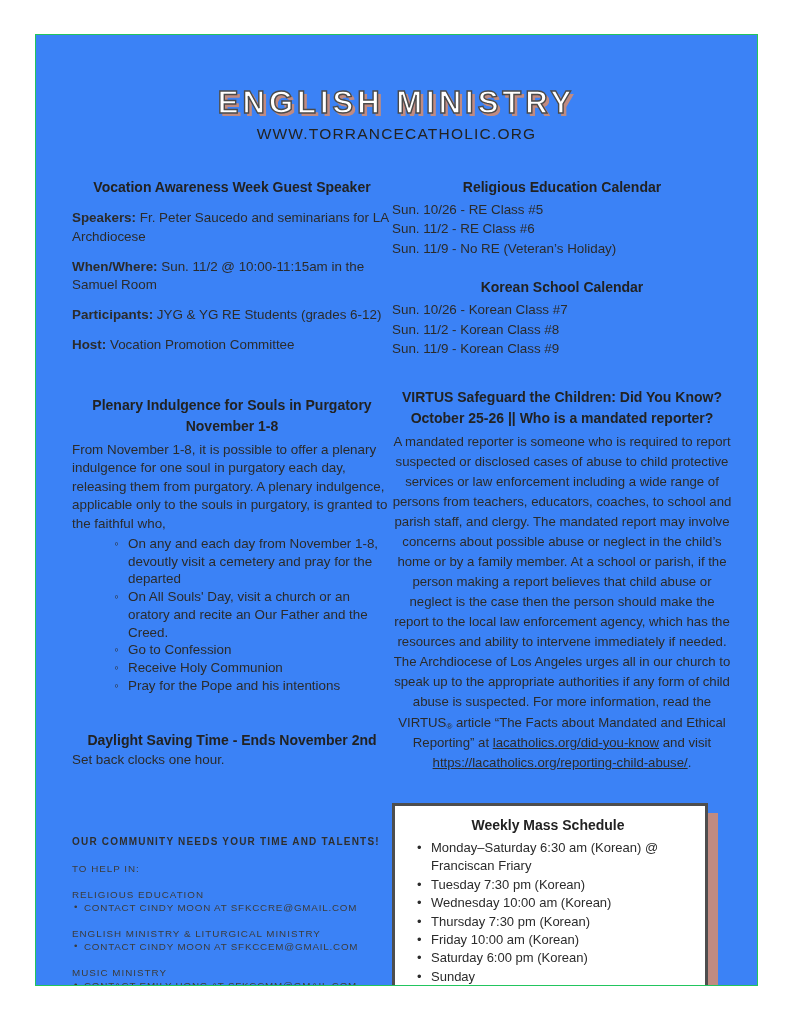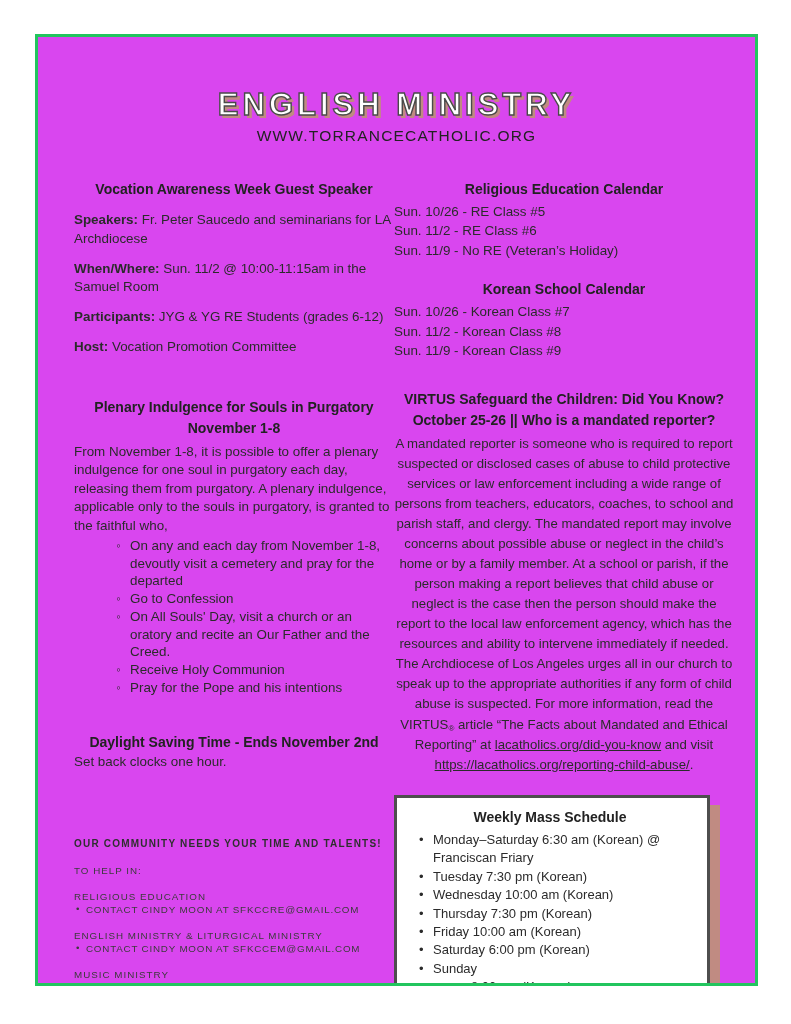--- a/index.html
+++ b/index.html
@@ -1,21 +1,21 @@
 <!DOCTYPE html>
 <html><head>
 <meta charset="utf-8">
 <style>
   * { margin: 0; padding: 0; box-sizing: border-box; }
   html, body { width: 791px; height: 1024px; background: #ffffff; }
   body { font-family: "Liberation Sans", "DejaVu Sans", sans-serif; color: #2b2b2b; position: relative; }
 
   .sheet {
     position: absolute; left: 35px; top: 34px; right: 33px; bottom: 38px;
-    border: 3px solid #22c55e; background: #d946ef; overflow: hidden;
+    border: 1px solid #22c55e; background: #3b82f6; overflow: hidden;
   }
 
   
   .masthead { text-align: center; margin-top: 50px; }
   .newsletter-title {
     display: inline-block;
     font-size: 31px; font-weight: 700; letter-spacing: 4px;
     color: #ffffff;
     -webkit-text-stroke: 1.4px #4a4a4a;
     text-shadow: 2.5px 2.5px 0 #c08b82, 3.2px 3.2px 0 #c08b82;
@@ -62,21 +62,21 @@
   .korean-calendar { margin-top: 19px; }
 
   
   .virtus { margin-top: 28px; }
   .virtus-body { margin-top: 3px; font-size: 13.2px; line-height: 1.52; text-align: center; }
   .virtus-body a { color: inherit; text-decoration: underline; }
   .registered-mark { font-size: 8px; position: relative; top: 2px; }
 
   
   .mass-box {
-    margin-top: 20px; margin-right: 24px;
+    margin-top: 30px; margin-right: 24px;
     border: 3px solid #4e4e4e; background: #ffffff;
     box-shadow: 10px 10px 0 0 #c08b82;
     padding: 9px 14px 14px 10px;
   }
   ul.dot-list { list-style: none; margin-top: 3px; padding-left: 12px; }
   ul.dot-list > li { font-size: 13px; line-height: 1.42; padding-left: 14px; position: relative; }
   ul.dot-list > li::before { content: "•"; position: absolute; left: 0; top: 0; }
   ul.sub-circle-list { list-style: none; padding-left: 24px; }
   ul.sub-circle-list li { font-size: 13px; line-height: 1.42; padding-left: 14px; position: relative; }
   ul.sub-circle-list li::before { content: "◦"; position: absolute; left: 0; top: 0; }
@@ -104,22 +104,22 @@
           <p><strong>Host:</strong><span> Vocation Promotion Committee</span></p>
         </div>
       </div>
 
       <div class="plenary">
         <div class="section-heading">Plenary Indulgence for Souls in Purgatory</div>
         <div class="section-heading">November 1-8</div>
         <p class="body-text">From November 1-8, it is possible to offer a plenary indulgence for one soul in purgatory each day, releasing them from purgatory. A plenary indulgence, applicable only to the souls in purgatory, is granted to the faithful who,</p>
         <ul class="circle-list">
           <li>On any and each day from November 1-8, devoutly visit a cemetery and pray for the departed</li>
+          <li>On All Souls' Day, visit a church or an oratory and recite an Our Father and the Creed.</li>
           <li>Go to Confession</li>
-          <li>On All Souls' Day, visit a church or an oratory and recite an Our Father and the Creed.</li>
           <li>Receive Holy Communion</li>
           <li>Pray for the Pope and his intentions</li>
         </ul>
       </div>
 
       <div class="daylight">
         <div class="section-heading">Daylight Saving Time - Ends November 2nd</div>
         <p class="body-text">Set back clocks one hour.</p>
       </div>
 

